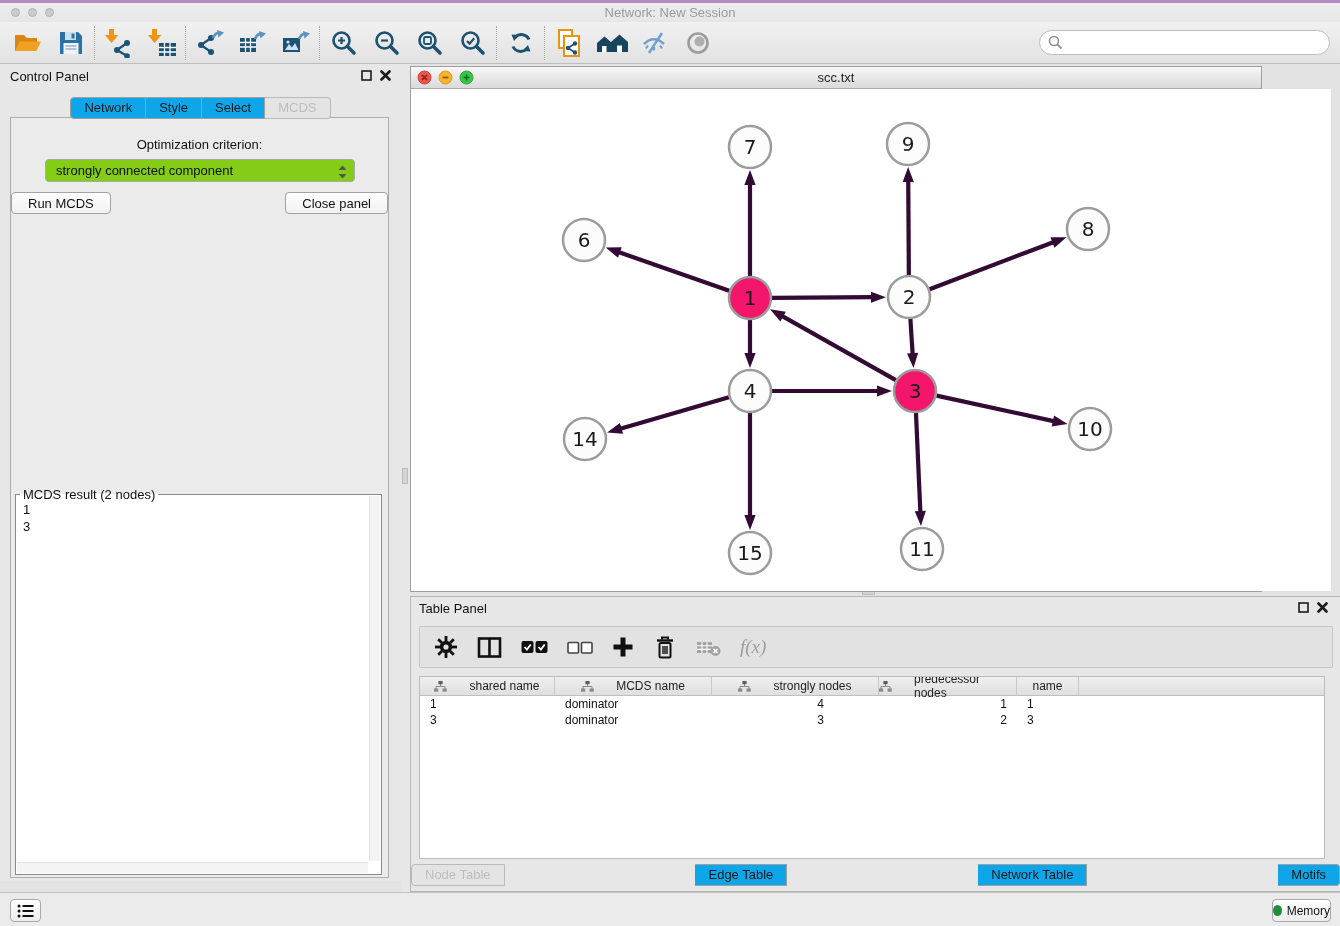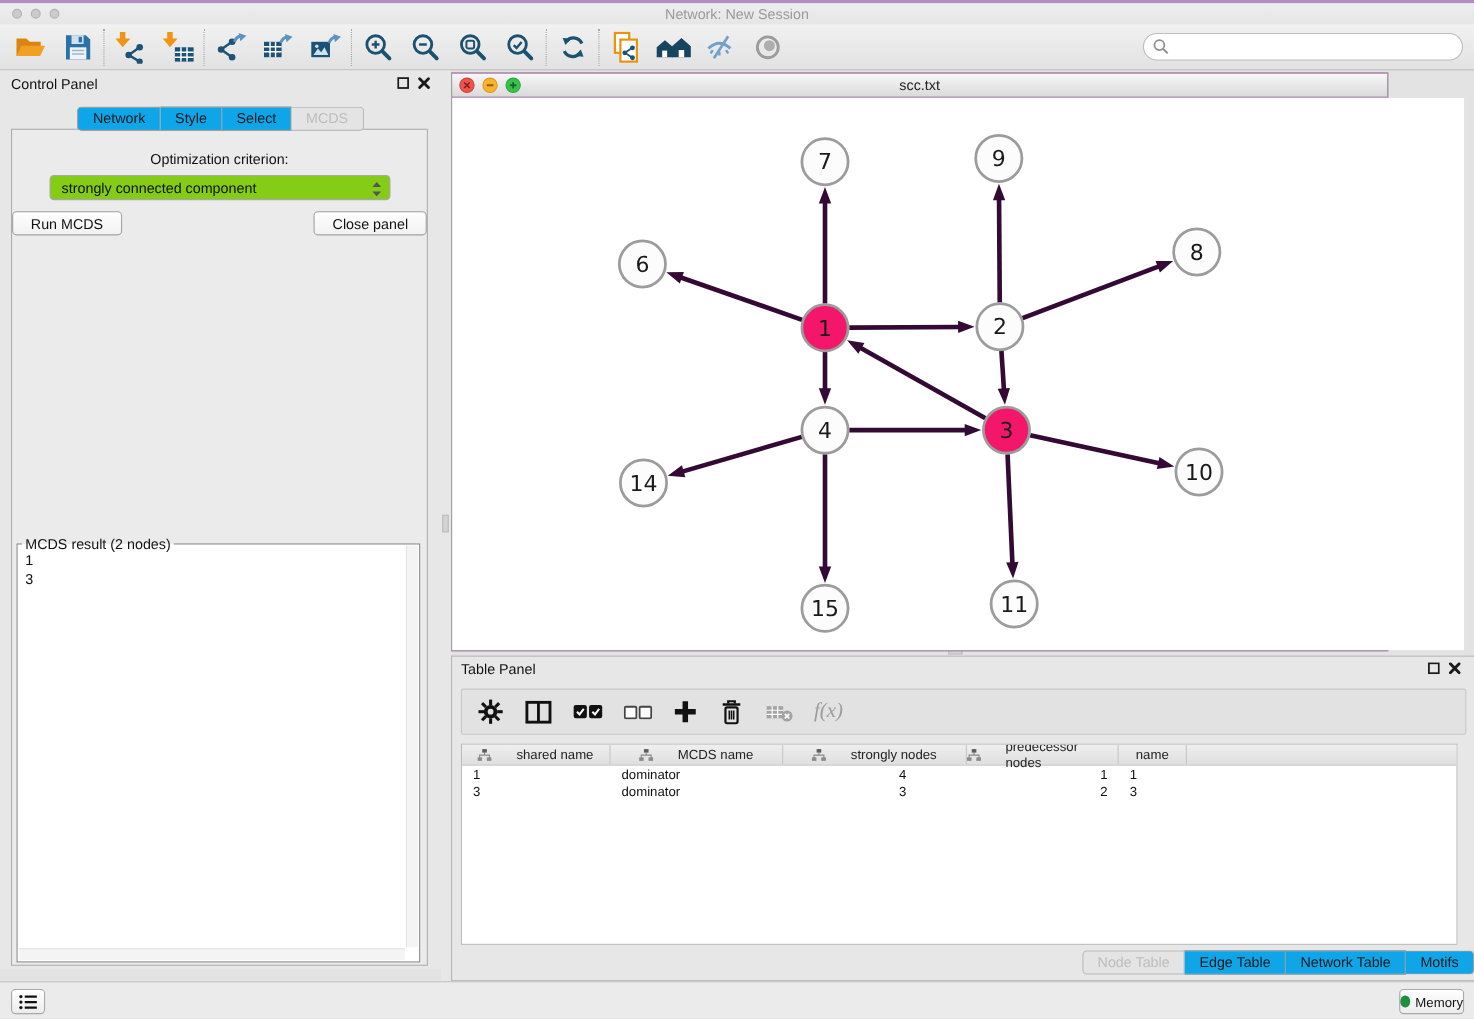--- a/index.html
+++ b/index.html
@@ -60,21 +60,21 @@
   .tbicon { display:flex; align-items:center; justify-content:center; cursor:default; }
   .fx { font-family:"Liberation Serif",serif; font-style:italic; font-size:19px; color:#9d9d9d; }
   .ntable { position:absolute; top:79px; left:8px; width:906px; height:183px; background:#fff; border:1px solid #bcbcbc; overflow:hidden; }
   .thead { display:flex; height:19px; background:linear-gradient(#efefef,#dfdfdf); border-bottom:1px solid #bfbfbf; }
   .th { display:flex; align-items:center; justify-content:center; gap:22px; font-size:12px; color:#222; border-right:1px solid #c8c8c8; height:100%; }
   .tr { display:flex; height:16px; align-items:center; }
   .td { font-size:12px; color:#111; height:100%; line-height:16px; }
   .al { text-align:left; padding-left:10px; }
   .ar { text-align:right; padding-right:10px; }
   .ar2 { text-align:right; padding-right:55px; }
-  .tp-tabs { position:absolute; bottom:5px; left:0; width:100%; display:flex; justify-content:flex-end; }
+  .tp-tabs { position:absolute; bottom:5px; left:0; width:100%; display:flex; justify-content:space-between; }
 
   
   .status-bar { position:absolute; bottom:0; left:0; right:0; height:34px; background:#ebebeb; border-top:1px solid #c2c2c2; }
   .sb-left-btn { position:absolute; left:10px; top:6px; width:31px; height:23px; background:linear-gradient(#ffffff,#ececec); border:1px solid #a9a9a9; border-radius:4px; display:flex; align-items:center; justify-content:center; cursor:default; }
   .memory-btn { position:absolute; right:9px; top:6px; width:59px; height:23px; background:linear-gradient(#ffffff,#ececec); border:1px solid #a9a9a9; border-radius:4px; display:flex; align-items:center; justify-content:center; gap:5px; font-size:12px; cursor:default; }
   .memdot { width:11px; height:11px; border-radius:50%; background:#1f8e3d; }
 </style>
 </head>
 <body>
 

